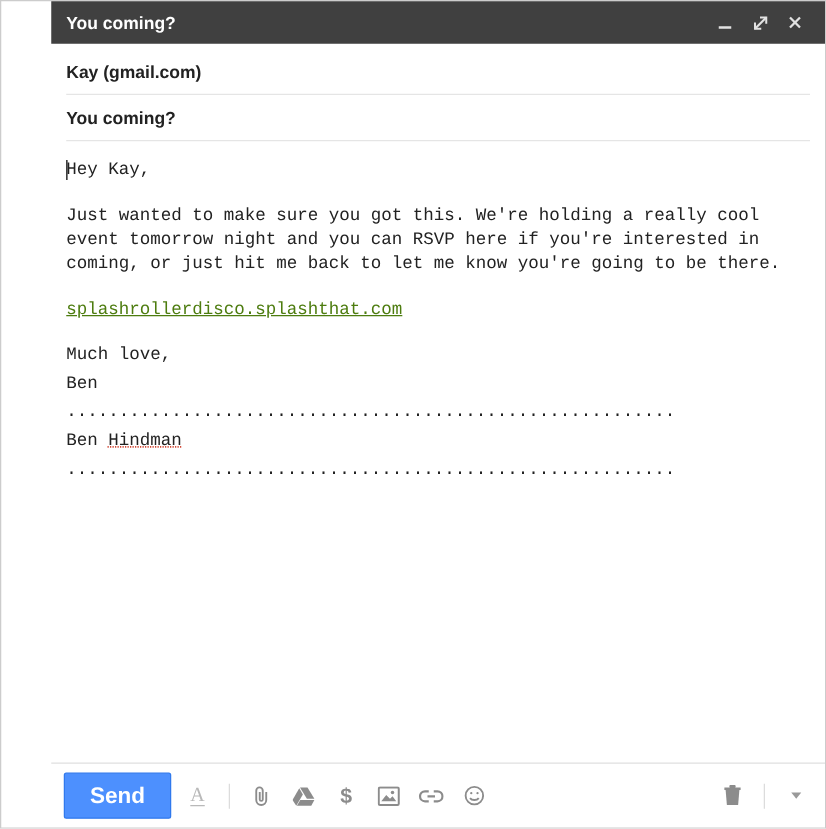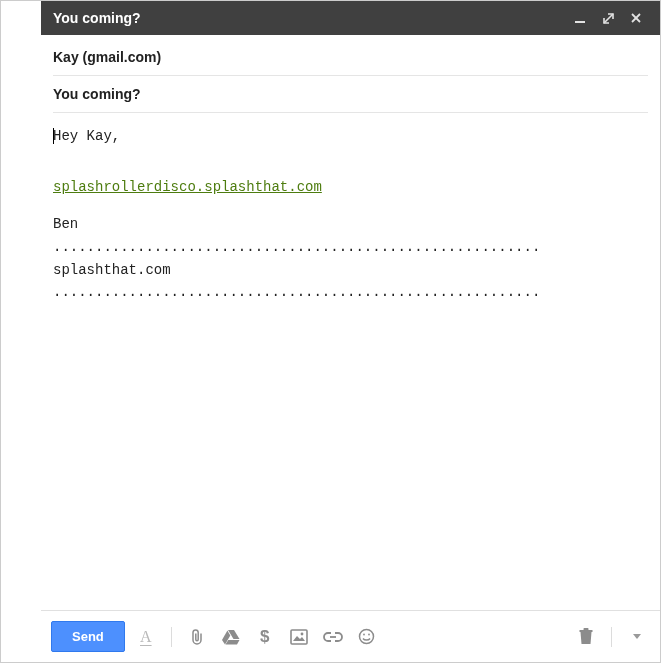--- a/index.html
+++ b/index.html
@@ -86,21 +86,21 @@
     display: flex;
     align-items: center;
     padding: 0 10px;
     gap: 8px;
   }
   .send-btn {
     background: #4d90fe;
     color: #fff;
     border: 1px solid #3079ed;
     font-weight: bold;
-    font-size: 13px;
+    font-size: 18px;
     padding: 7px 20px;
     border-radius: 2px;
     cursor: pointer;
   }
   .tb-icon {
     width: 26px;
     height: 26px;
     display: flex;
     align-items: center;
     justify-content: center;
@@ -163,26 +163,28 @@
       <span>Kay (gmail.com)</span>
     </div>
     <div class="field-row">
       <span>You coming?</span>
     </div>
   </div>
 
   <div class="body-area">
     <p><span class="cursor"></span><span>Hey Kay,</span></p>
     <div class="para-spacer"></div>
+    <p>Just wanted to make sure you got this. We're holding a really cool event tomorrow night and you can RSVP here if you're interested in coming, or just hit me back to let me know you're going to be there.</p>
     <div class="para-spacer"></div>
     <p><a>splashrollerdisco.splashthat.com</a></p>
     <div class="para-spacer"></div>
+    <p>Much love,</p>
     <p>Ben</p>
     <p class="dots">..........................................................</p>
-    <p>splashthat.com</p>
+    <p><span>Ben </span><span class="squiggly">Hindman</span></p>
     <p class="dots" style="margin-top:3px">..........................................................</p>
   </div>
 
   <div class="toolbar">
     <button class="send-btn">Send</button>
 
     <span class="tb-icon font-a">A</span>
     <span class="divider"></span>
 
     <span class="tb-icon">

